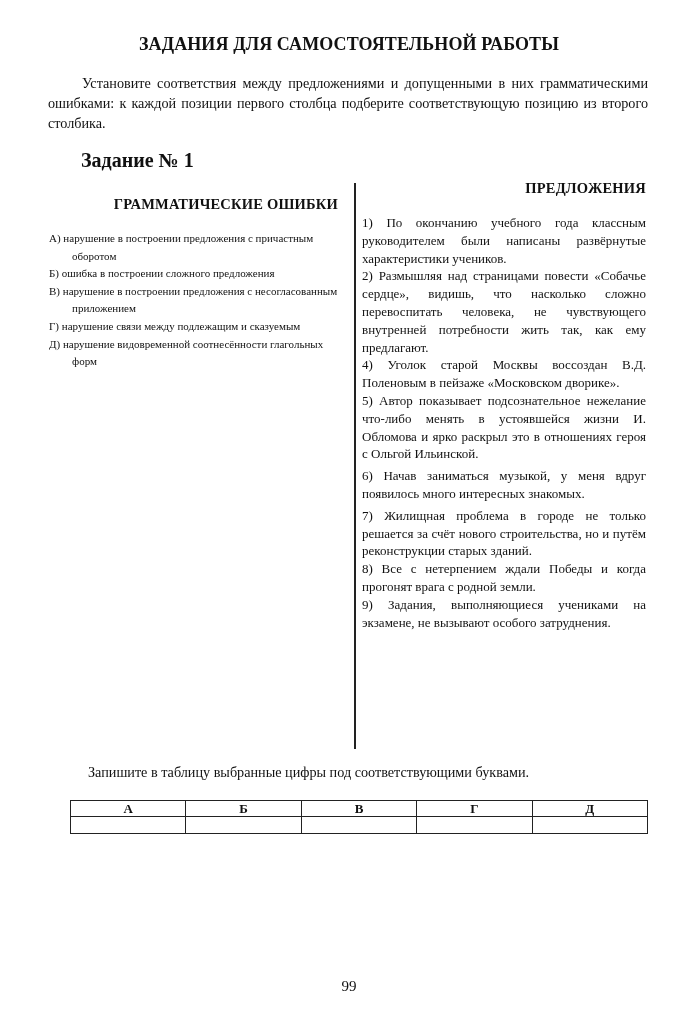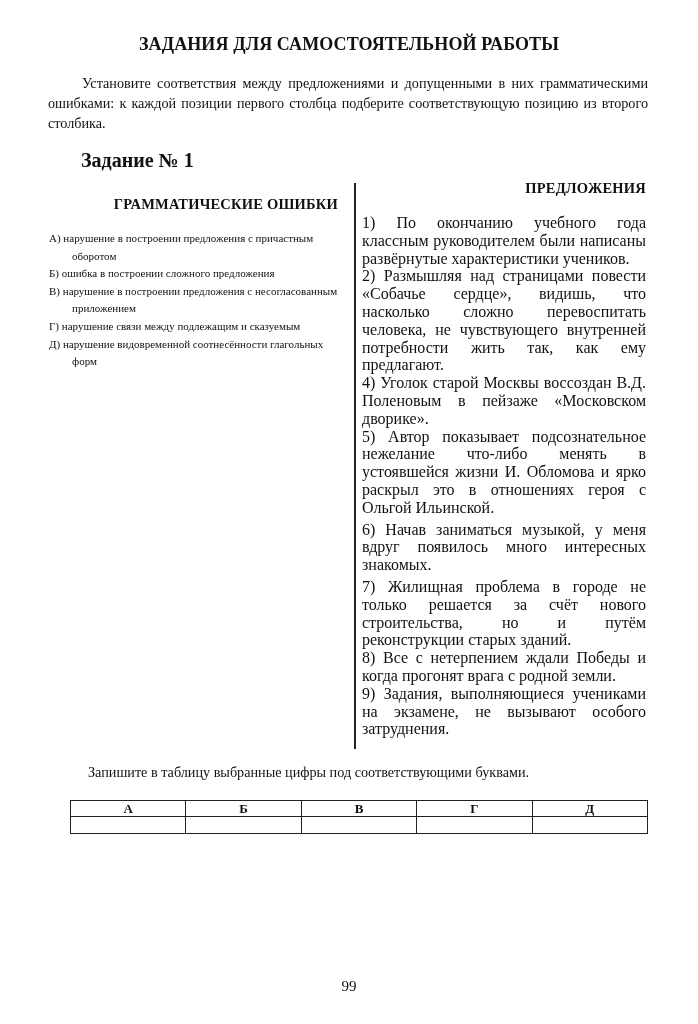--- a/index.html
+++ b/index.html
@@ -74,21 +74,21 @@
       background: #222222;
     }
     .error-item {
       font-size: 11px;
       line-height: 17.6px;
       padding-left: 23px;
       text-indent: -23px;
       margin: 0;
     }
     .sentence-item {
-      font-size: 16px;
+      font-size: 13px;
       line-height: 17.8px;
       text-align: justify;
       margin: 0;
     }
     .sentence-item.gap {
       margin-top: 4px;
     }
     .instruction {
       position: absolute;
       top: 764px;

